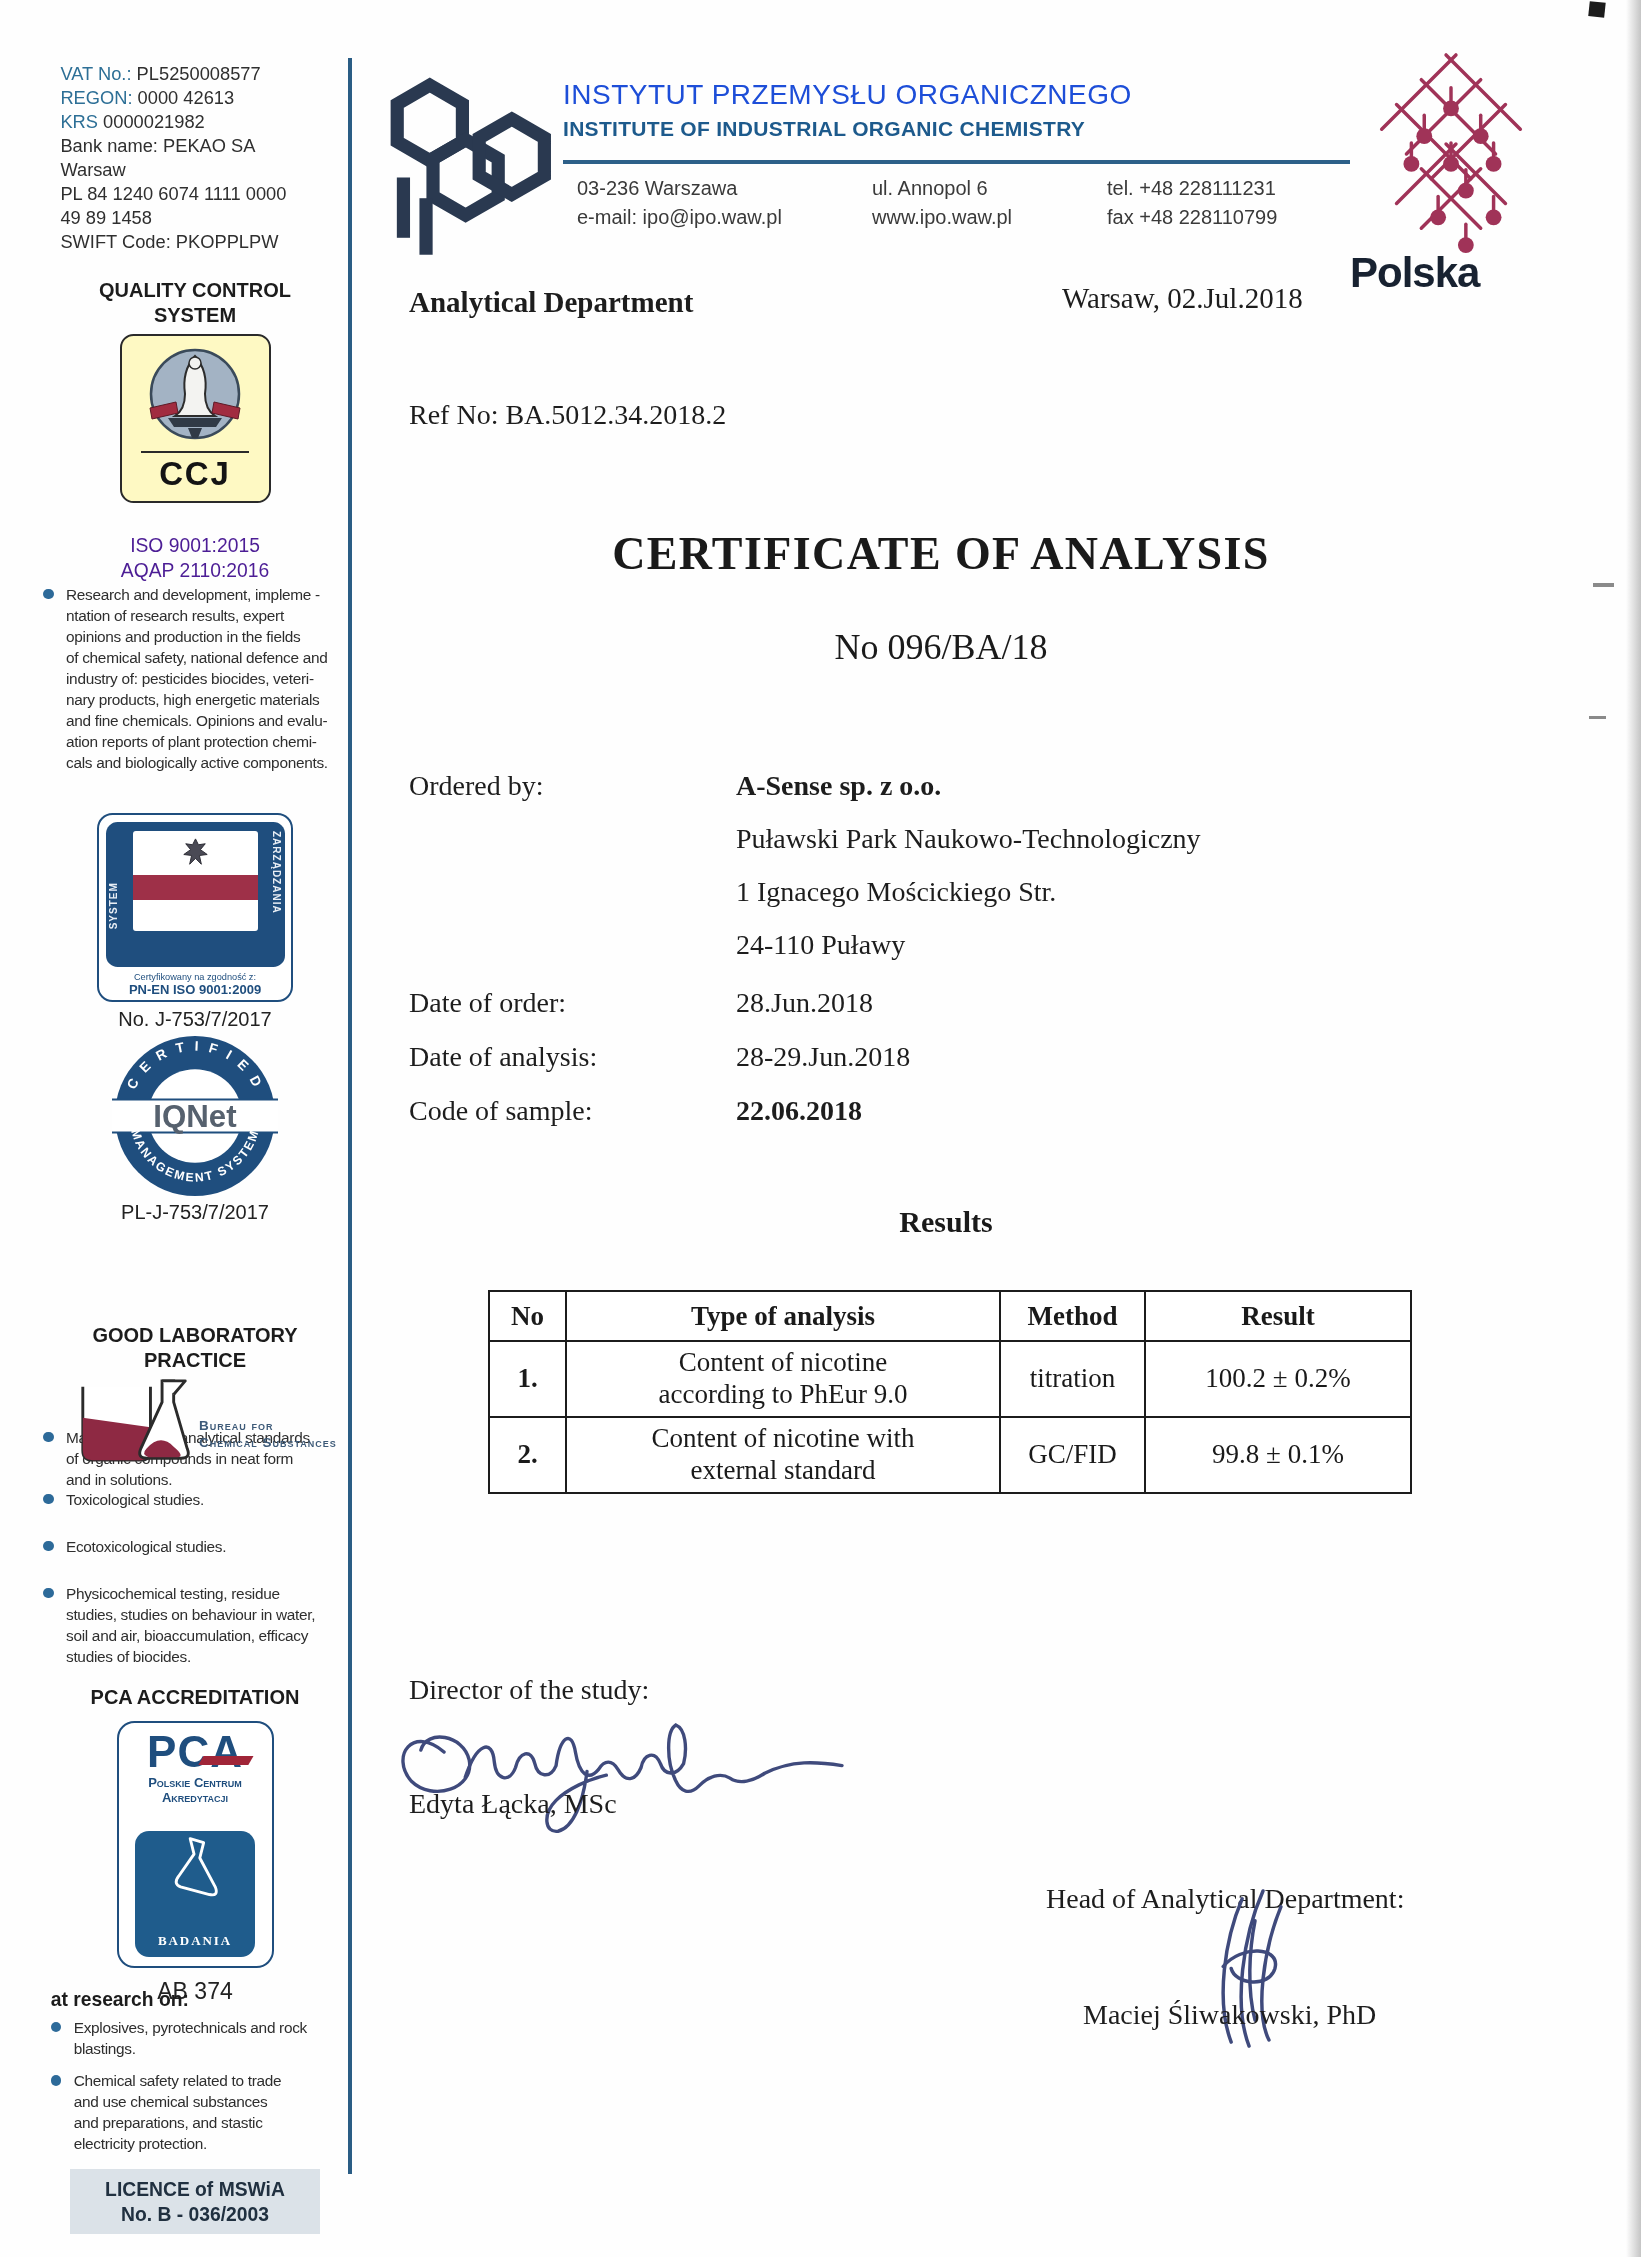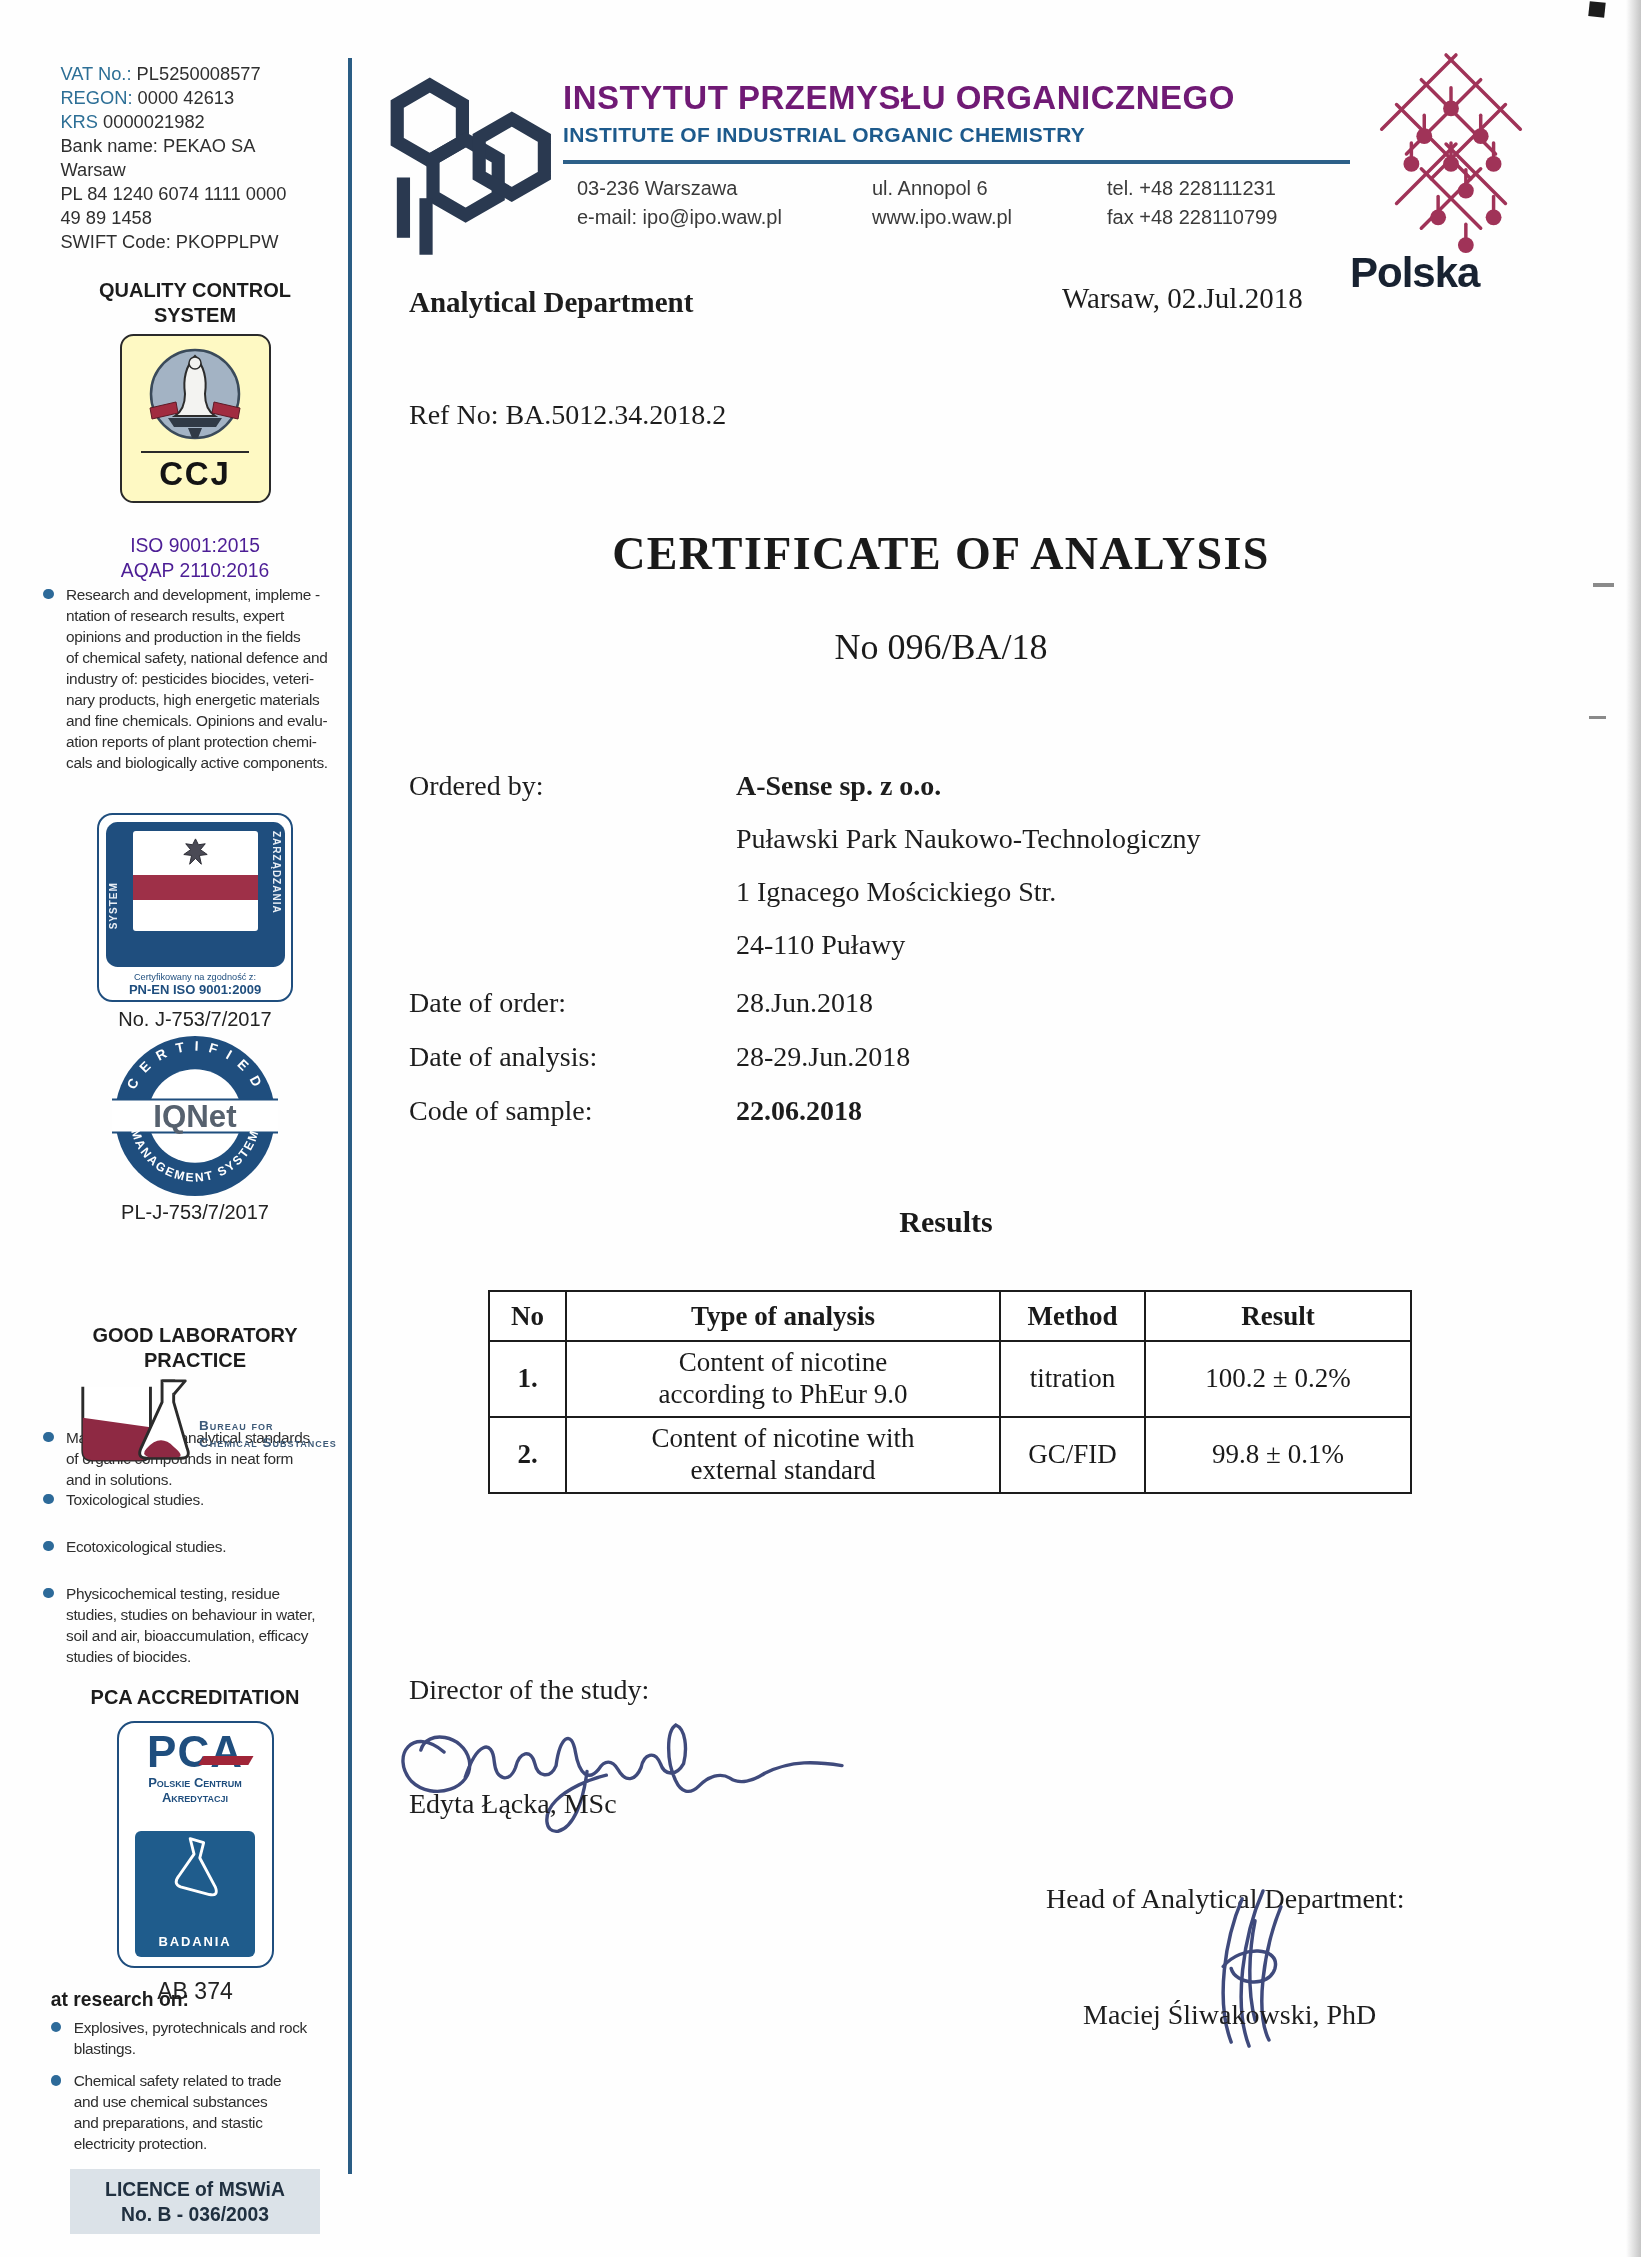--- a/index.html
+++ b/index.html
@@ -49,34 +49,34 @@
   
   .pca-badge{position:relative;width:153px;margin:0 auto;border:2.9px solid #1f4e7e;
              border-radius:17.4px;background:#fff;padding:5.8px 0 9.7px;}
   .pca-word{position:relative;text-align:center;font-size:44px;line-height:46px;font-weight:bold;
             letter-spacing:1px;color:#1f4e7e;}
   .pca-red{position:absolute;right:21px;top:33px;width:50px;height:8.7px;background:#a02538;
            transform:skewX(-30deg);}
   .pca-sub{font-variant:small-caps;text-align:center;font-size:13px;font-weight:bold;
            color:#1f4e7e;line-height:15.4px;}
   .pca-box{position:relative;width:120px;height:126px;margin:25px auto 0;background:#1f5c8c;
-           border-radius:6px;}
+           border-radius:14px;font-family:Liberation Serif, serif;}
   .pca-badania{position:absolute;left:0;right:0;bottom:7.7px;text-align:center;color:#fff;
            font-size:13px;font-weight:bold;letter-spacing:1.9px;}
 
   
   .glp-bureau{font-variant:small-caps;font-size:13.5px;font-weight:bold;color:#3d5a78;
               letter-spacing:1px;line-height:17.4px;}
 
   
   .licence{width:243px;margin:0 auto;background:#dbe2e8;padding:7.7px 3.9px;text-align:center;
            font-size:19.3px;font-weight:bold;color:#203040;line-height:25px;}
 
   
-  .hdr-pl{font-size:33px;font-weight:bold;color:#701a75;letter-spacing:0.5px;}
+  .hdr-pl{font-size:28px;font-weight:normal;color:#1d4ed8;letter-spacing:0.5px;}
   .hdr-en{font-size:21px;font-weight:bold;color:#1d5a8c;margin-top:5.8px;letter-spacing:0.3px;}
   .hdr-contact{display:grid;grid-template-columns:295px 235px 251px;font-size:20px;
                color:#3a3a3a;line-height:29px;}
   .polska{font-size:42px;font-weight:bold;color:#182231;letter-spacing:-1px;}
 
   .doc{font-size:28px;color:#1d1d1d;}
   .doc-30{font-size:29px;color:#1d1d1d;}
   .title{font-size:46px;font-weight:bold;letter-spacing:1.4px;color:#1a1a1a;}
   .cert-no{font-size:36px;color:#1a1a1a;}
   .results-h{font-size:30px;font-weight:bold;color:#1a1a1a;}

